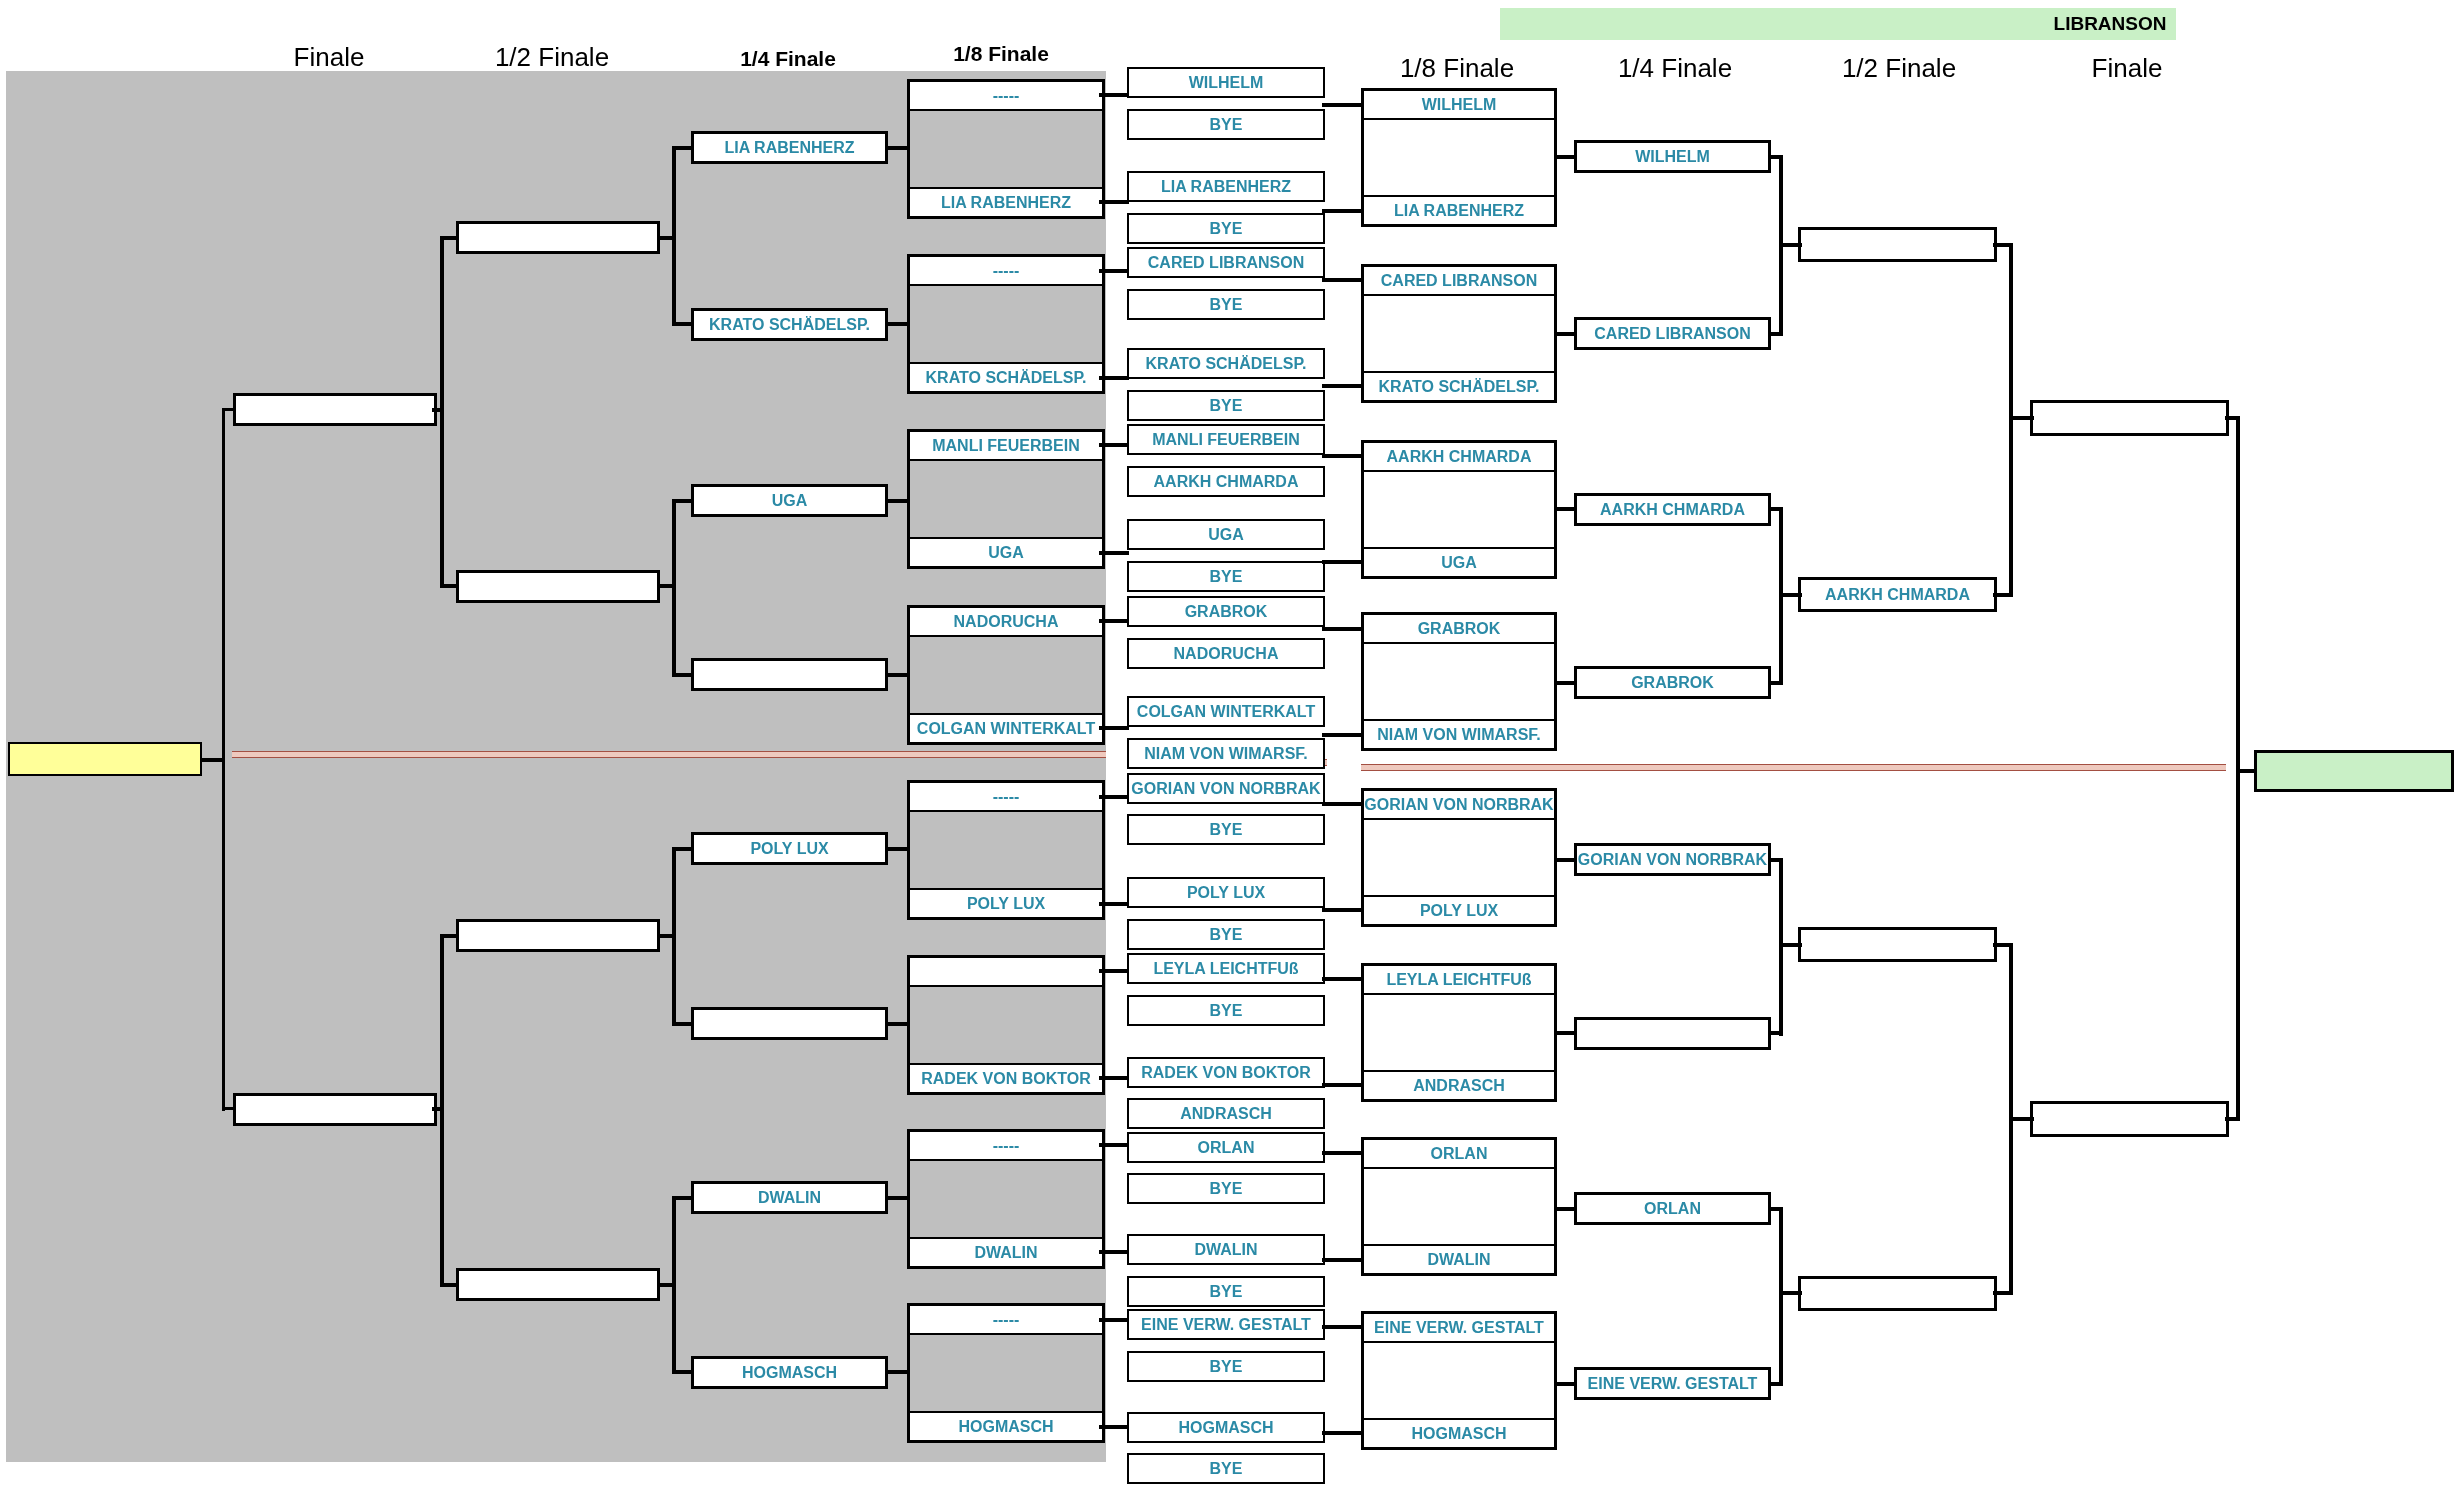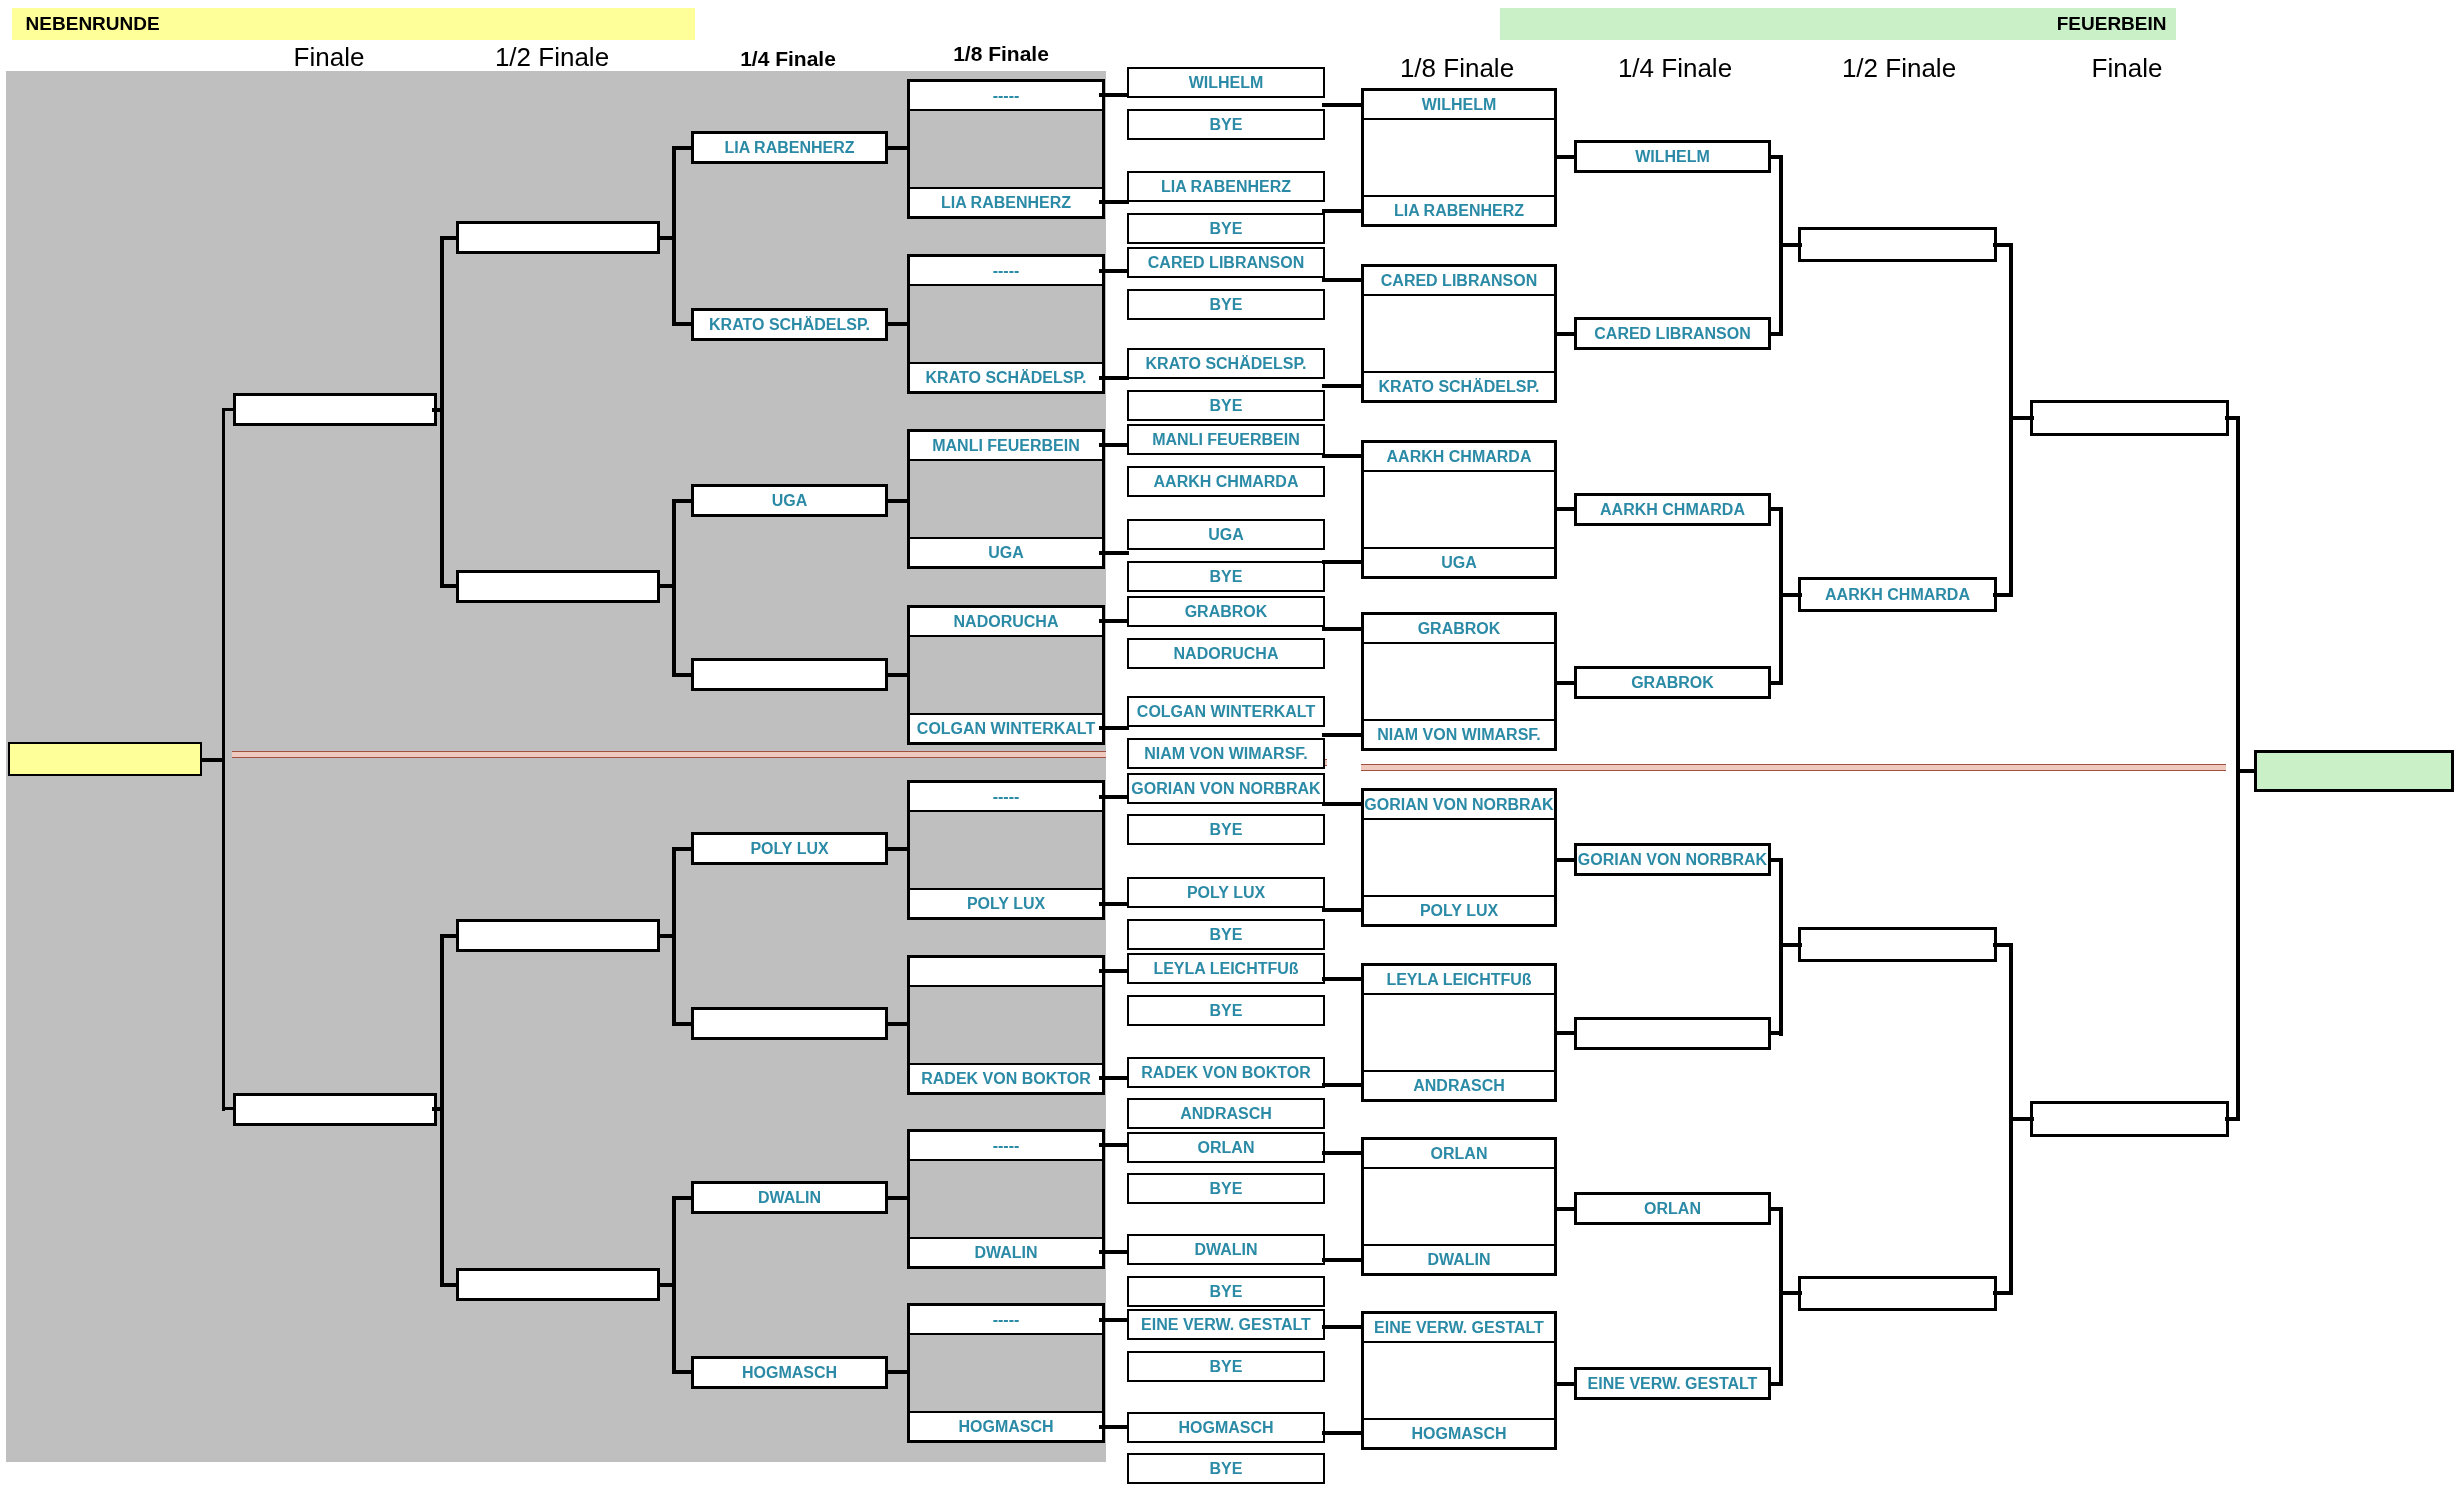--- a/index.html
+++ b/index.html
@@ -32,25 +32,22 @@
          display:flex;align-items:center;justify-content:center;
          font-weight:bold;font-size:16px;color:#2b8aa6;}
 </style>
 </head>
 <body>
 
 <div id="stage">
 
   <div class="grayzone" style="left:5.7px;top:71px;width:1100px;height:1391px;"></div>
 
-  <div class="banner left" style="left:12.3px;top:7.6px;width:683px;background:#ffff99;">
-    <span>NEBENRUNDE</span>
-  </div>
   <div class="banner right" style="left:1500px;top:7.6px;width:676px;background:#c9f0c6;">
-    <span>FEUERBEIN</span>
+    <span>LIBRANSON</span>
   </div>
 
   <div class="colhead big" style="left:329px;top:42px;">Finale</div>
   <div class="colhead big" style="left:552px;top:42px;">1/2 Finale</div>
   <div class="colhead small" style="left:788px;top:47px;">1/4 Finale</div>
   <div class="colhead small" style="left:1001px;top:42px;">1/8 Finale</div>
   <div class="colhead big" style="left:1457px;top:53px;">1/8 Finale</div>
   <div class="colhead big" style="left:1675px;top:53px;">1/4 Finale</div>
   <div class="colhead big" style="left:1899px;top:53px;">1/2 Finale</div>
   <div class="colhead big" style="left:2127px;top:53px;">Finale</div>

